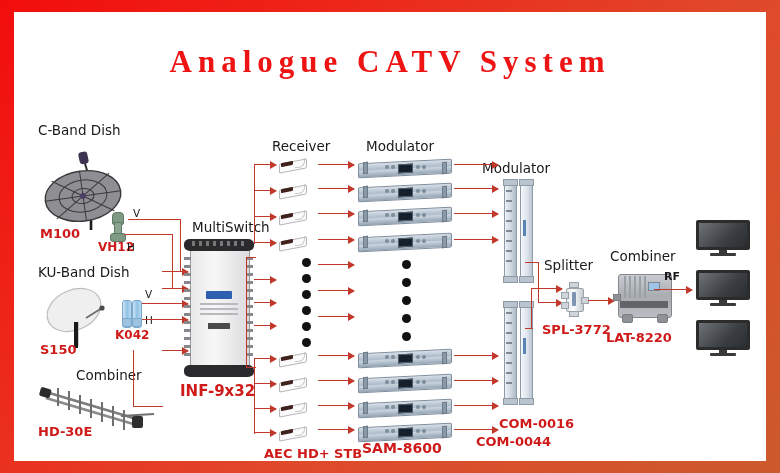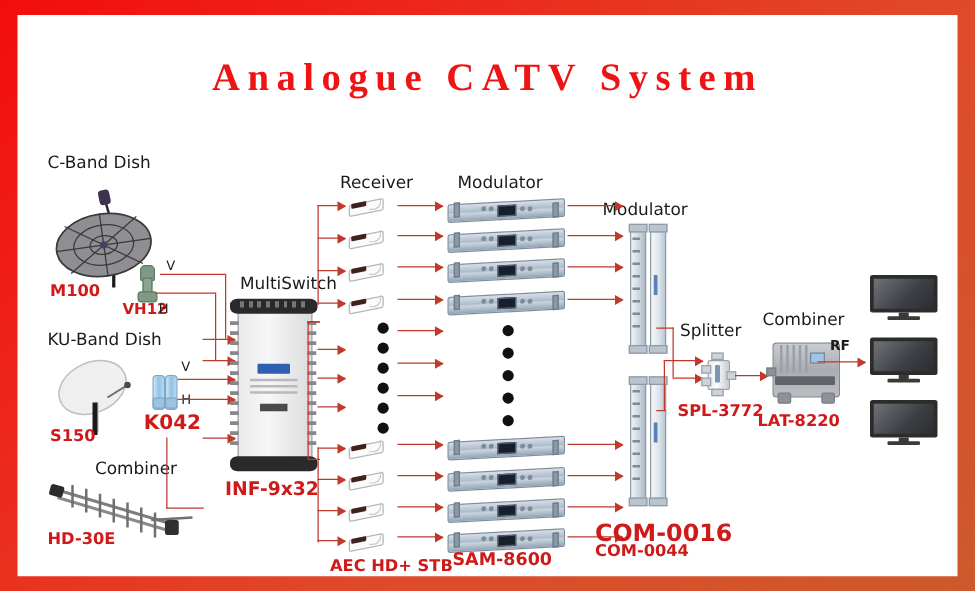--- a/index.html
+++ b/index.html
@@ -146,21 +146,21 @@
     </svg>
   </div>
   <div class="lbl red" style="left:26px;top:330px;">S150</div>
 
   <div class="lnb2" style="left:108px;top:288px;">
     <div class="c" style="left:0;"></div>
         <div class="c" style="left:10px;"></div>
     <div class="c2" style="left:0;"></div>
         <div class="c2" style="left:10px;"></div>
   </div>
-  <div class="lbl red" style="left:101px;top:316px;font-size:16px;">K042</div>
+  <div class="lbl red" style="left:101px;top:316px;font-size:12px;">K042</div>
   <div class="lbl sm" style="left:131px;top:276px;">V</div>
   <div class="lbl sm" style="left:131px;top:302px;">H</div>
   <div class="arrow" style="left:128px;top:291px;width:46px;"></div>
   <div class="arrow" style="left:128px;top:307px;width:46px;"></div>
 
   <div class="lbl blk" style="left:62px;top:355px;">Combiner</div>
   <div style="position:absolute;left:22px;top:372px;width:120px;height:50px;">
     <svg width="120" height="50" viewBox="0 0 120 50">
       <line x1="10" y1="8" x2="104" y2="36" stroke="#7d7d7d" stroke-width="2.4"></line>
       <line x1="10" y1="14" x2="104" y2="42" stroke="#8a8a8a" stroke-width="2.4"></line>
@@ -452,21 +452,21 @@
     <div class="cjack" style="top:70px;"></div>
         <div class="cjack" style="top:80px;"></div>
     <div style="position:absolute;left:19px;top:36px;width:3px;height:16px;background:#5a82b5;"></div>
   </div>
   <div>
     <div class="arrow" style="left:440px;top:343px;width:44px;"></div>
     <div class="arrow" style="left:440px;top:368px;width:44px;"></div>
     <div class="arrow" style="left:440px;top:393px;width:44px;"></div>
     <div class="arrow" style="left:440px;top:417px;width:44px;"></div>
   </div>
-  <div class="lbl red" style="left:462px;top:404px;font-size:19px;">COM-0016</div>
+  <div class="lbl red" style="left:485px;top:404px;font-size:13px;">COM-0016</div>
   <div class="lbl red" style="left:462px;top:422px;font-size:13px;">COM-0044</div>
 
   <div>
     <div class="vline" style="left:524px;top:250px;height:40px;"></div>
     <div class="hline" style="left:511px;top:250px;width:14px;"></div>
     <div class="arrow" style="left:524px;top:290px;width:24px;"></div>
     <div class="vline" style="left:517px;top:276px;height:40px;"></div>
     <div class="hline" style="left:511px;top:316px;width:8px;"></div>
     <div class="arrow" style="left:517px;top:276px;width:31px;"></div>
   </div>

